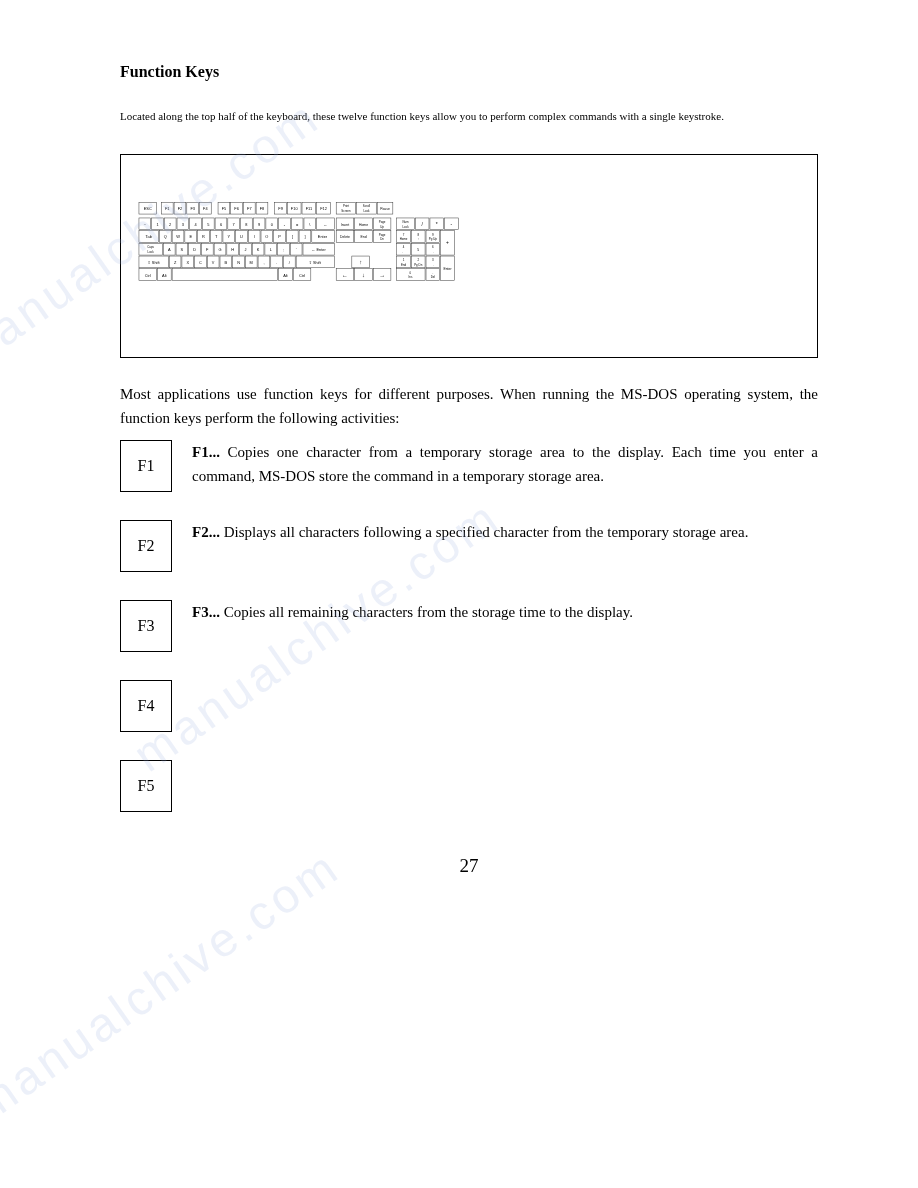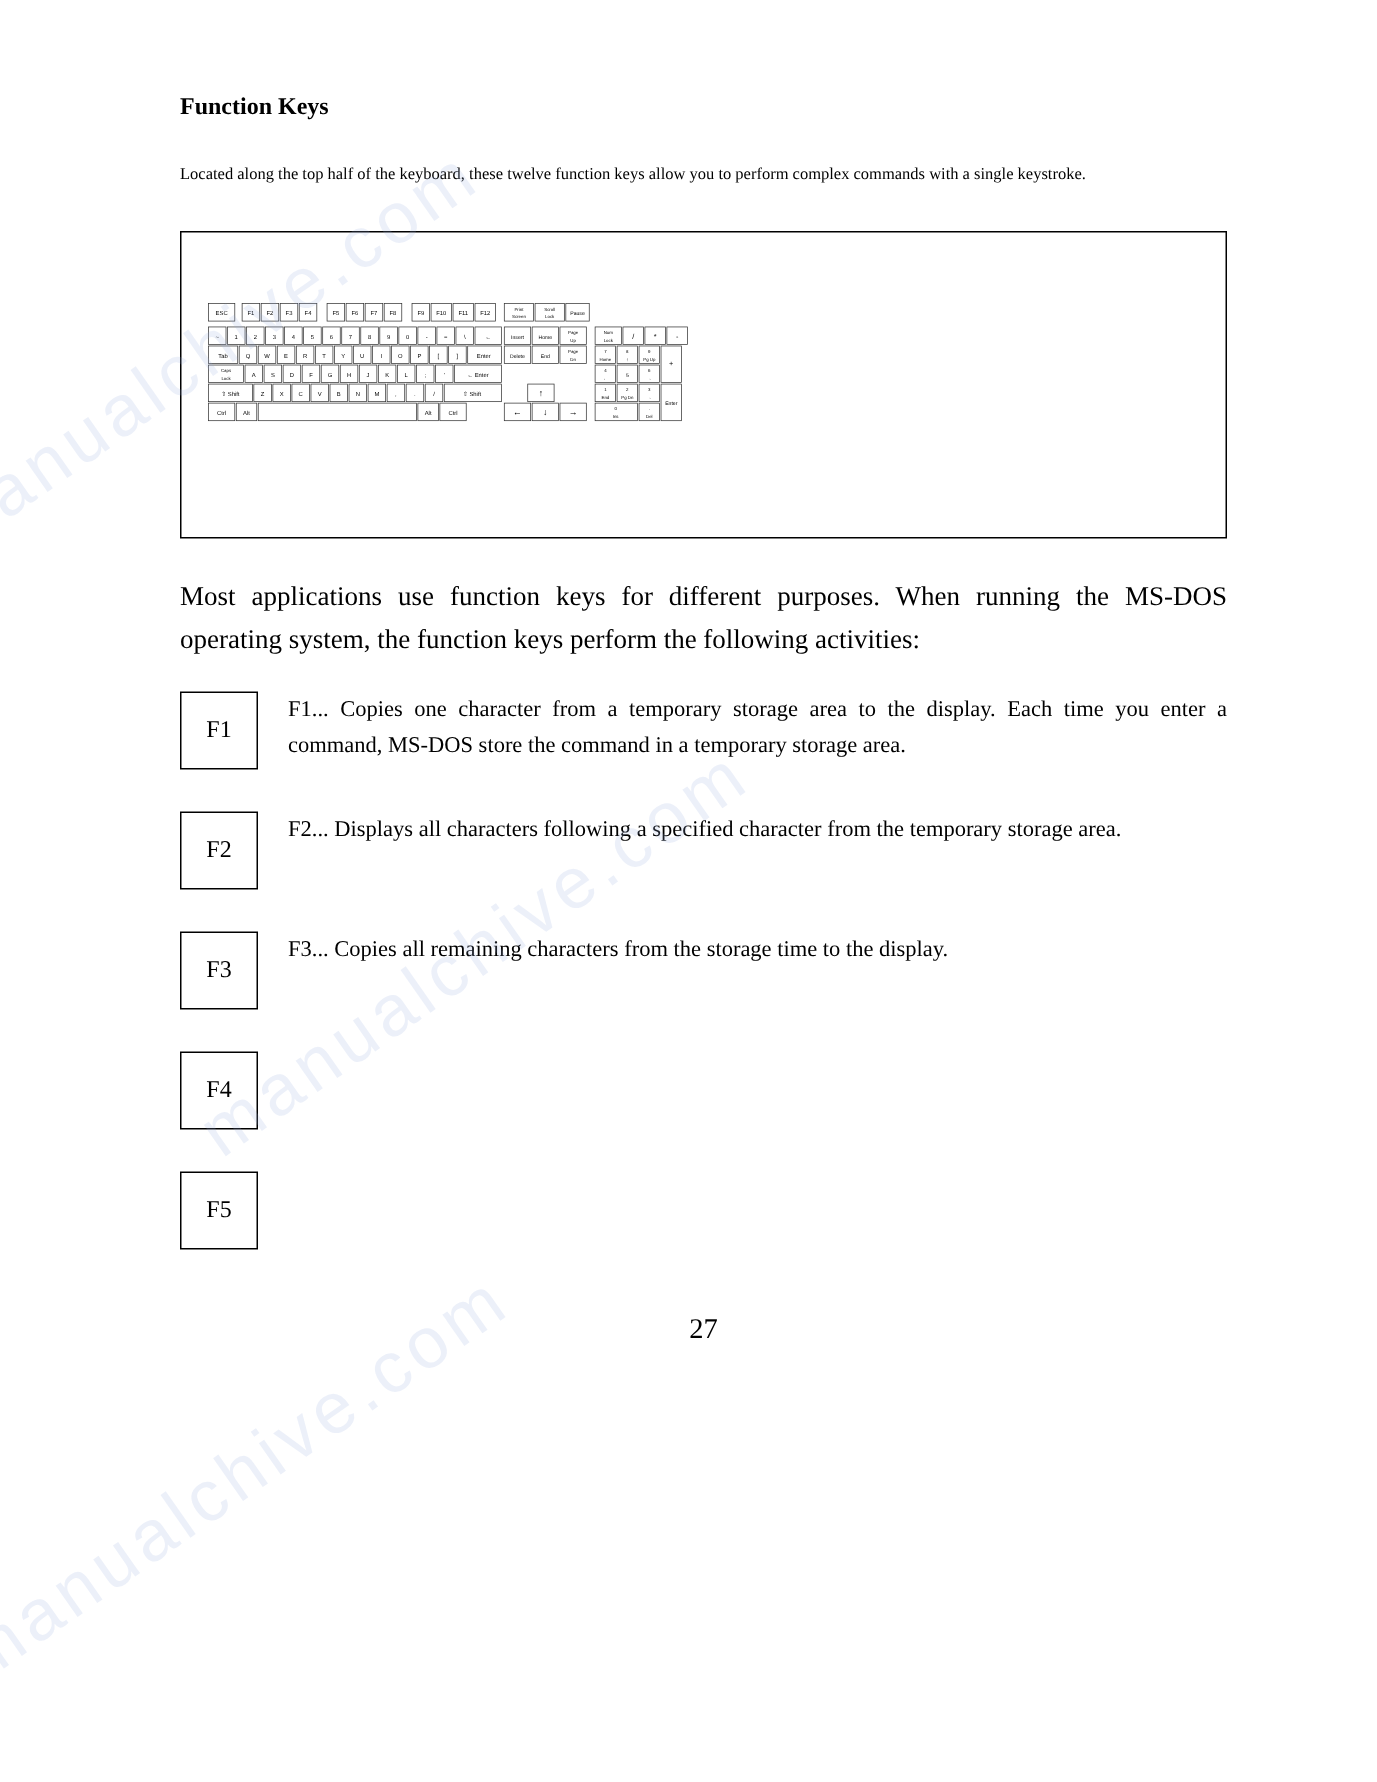--- a/index.html
+++ b/index.html
@@ -35,22 +35,22 @@
 
     .keyboard-box {
       border: 1px solid #000;
       padding: 20px 16px;
       margin-bottom: 24px;
       background: #fff;
     }
 
     .section-text {
       text-align: justify;
-      margin-bottom: 20px;
-      font-size: 18px;
+      margin-bottom: 10px;
+      font-size: 15px;
       line-height: 1.6;
     }
 
     .function-entry {
       display: flex;
       align-items: flex-start;
       margin-bottom: 28px;
       gap: 20px;
     }
 
@@ -68,21 +68,21 @@
     }
 
     .function-description {
       text-align: justify;
       font-size: 15px;
       line-height: 1.6;
       flex: 1;
     }
 
     .function-description .fn-bold {
-      font-weight: normal;
+      font-weight: bold;
     }
 
     .watermark {
       position: fixed;
       top: 0;
       left: 0;
       width: 918px;
       height: 1188px;
       pointer-events: none;
       overflow: hidden;

